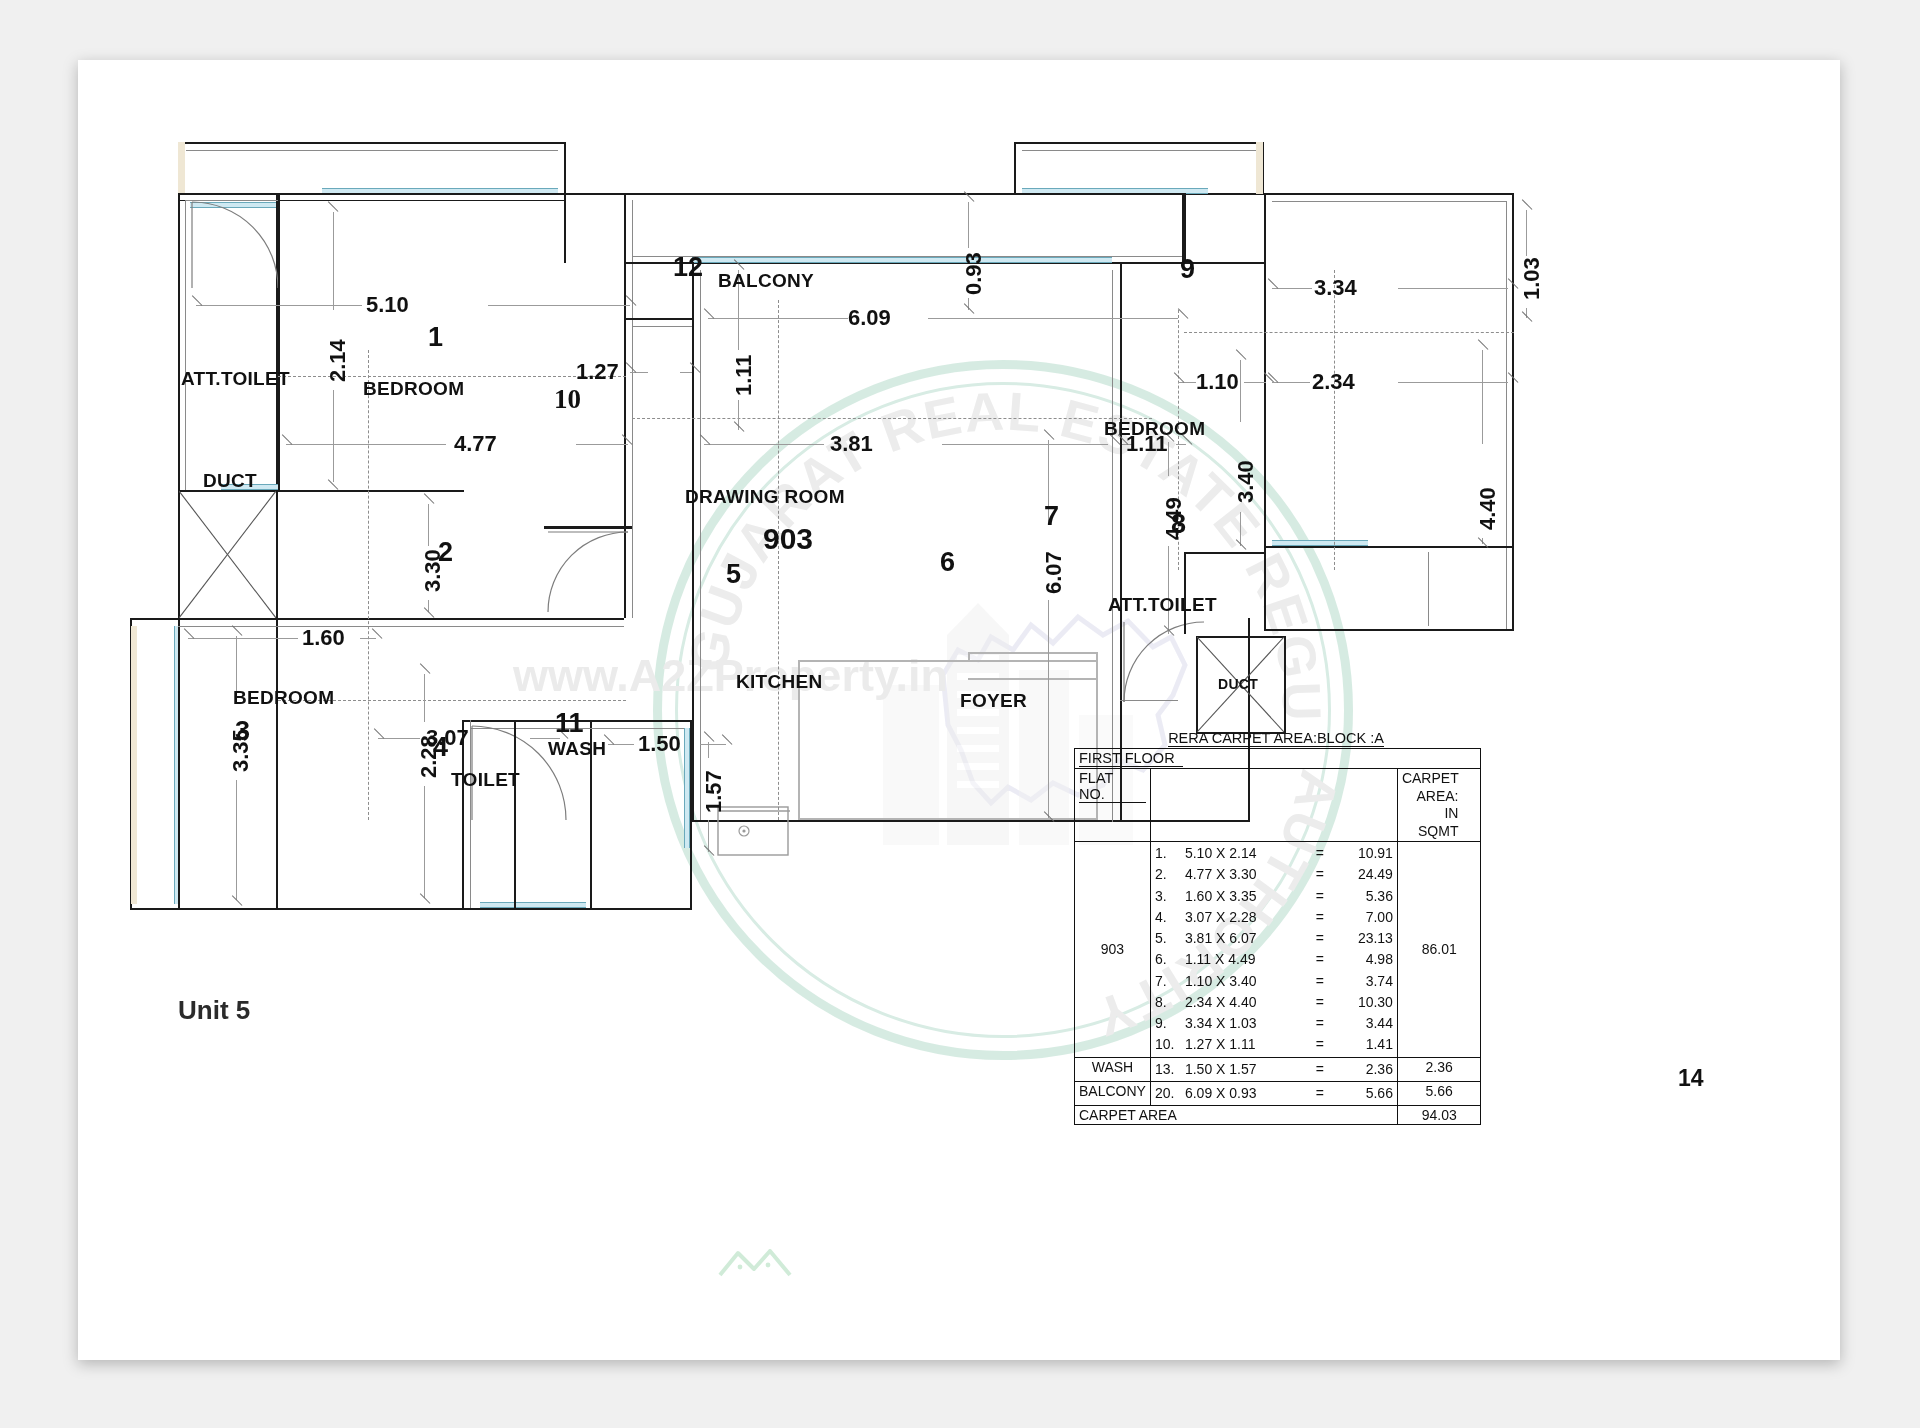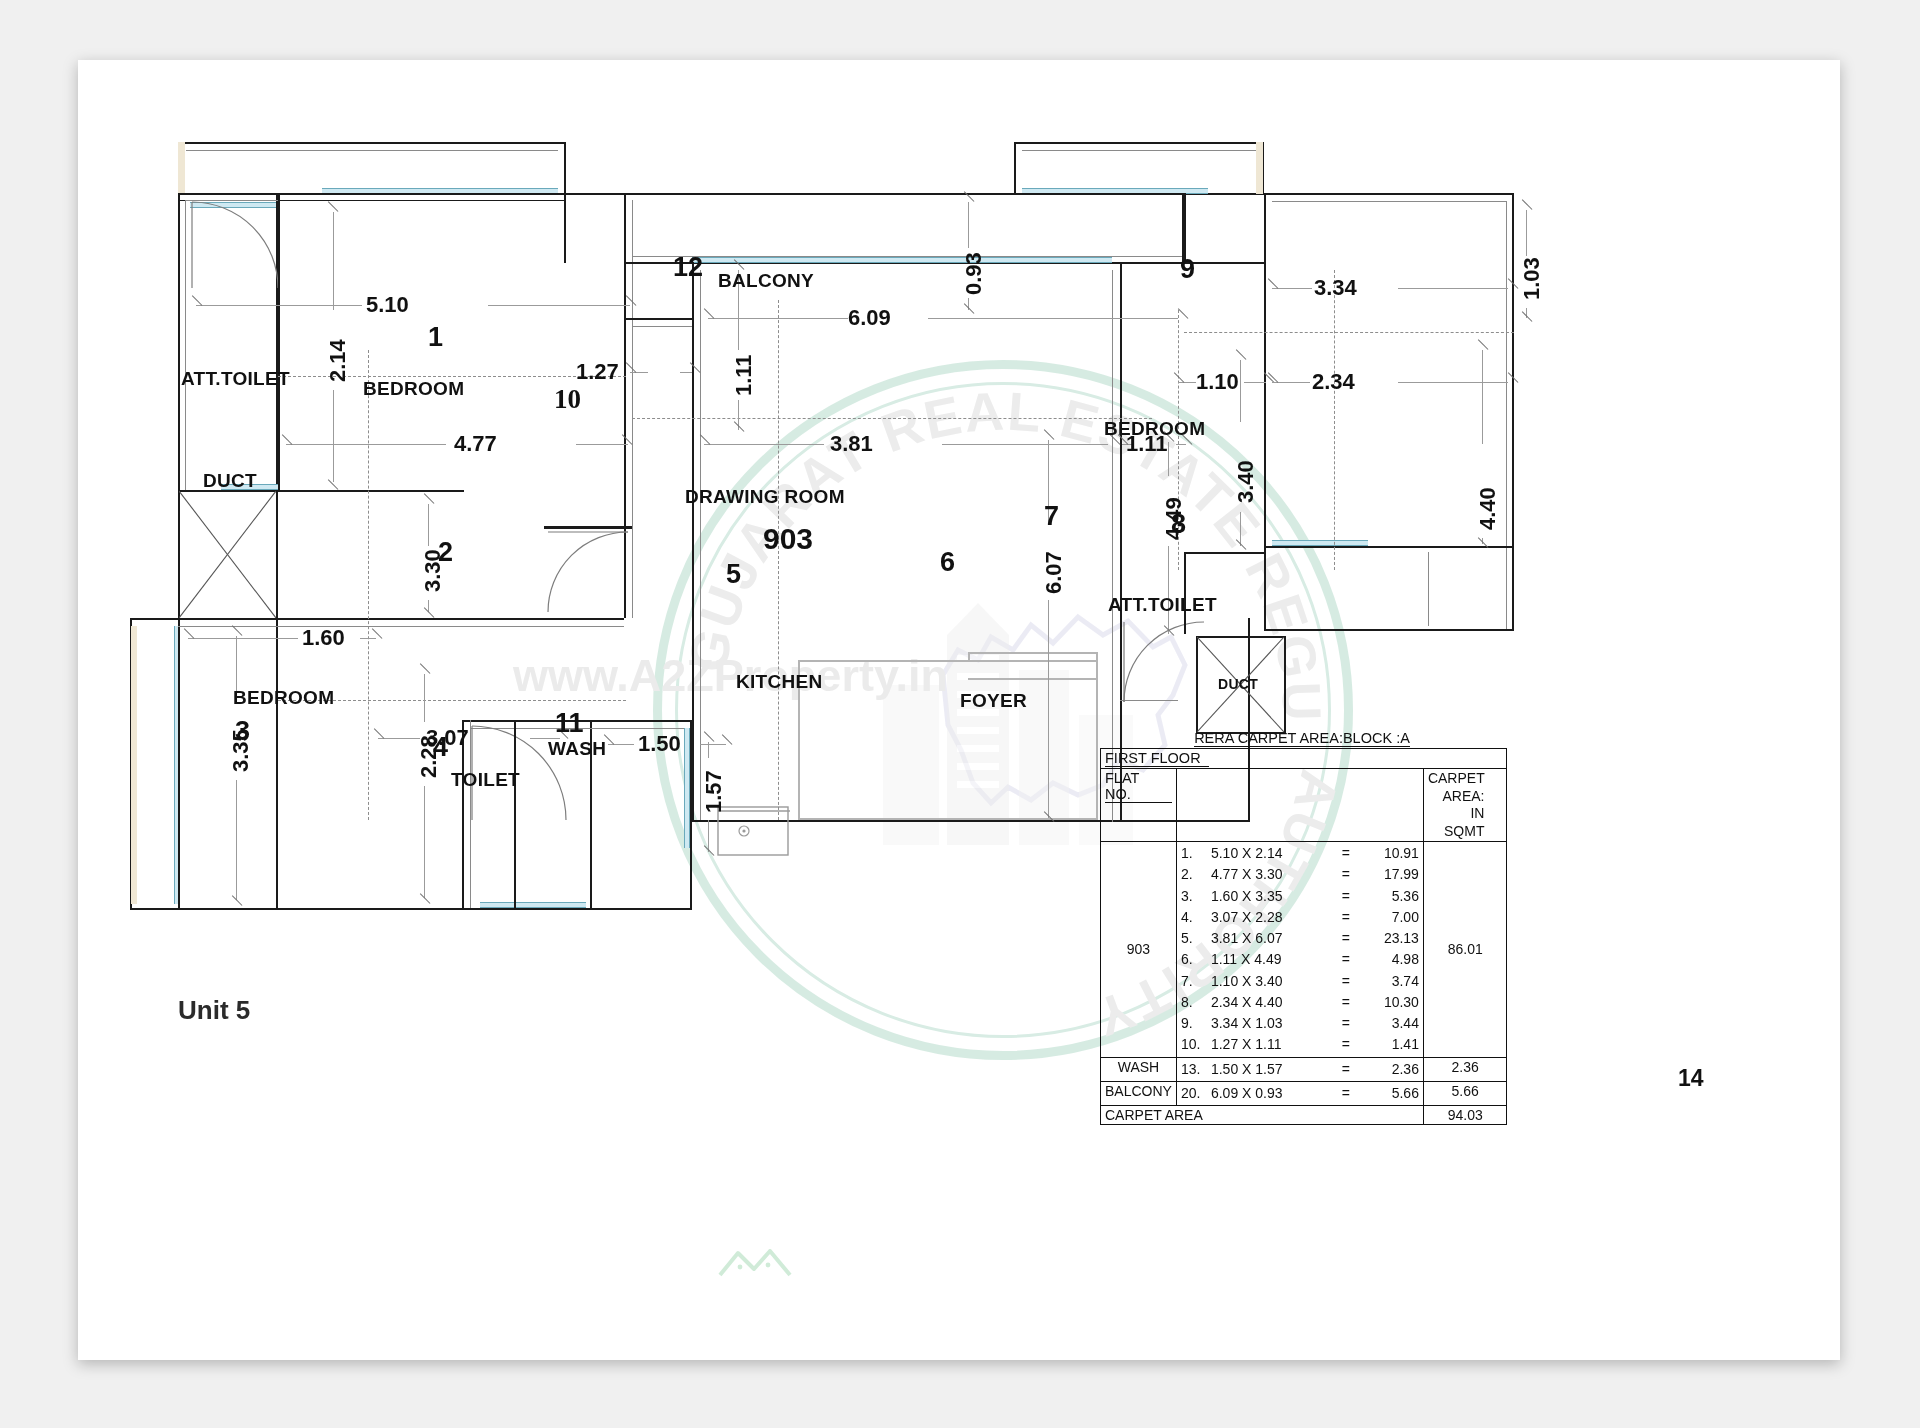--- a/index.html
+++ b/index.html
@@ -54,21 +54,21 @@
 
   
   .ext{position:absolute;background:#9b9b9b;}
   .exth{height:1px;}
   .extv{width:1px;}
   .dash{position:absolute;border-top:1px dashed #8d8d8d;height:0;}
   .dashv{position:absolute;border-left:1px dashed #8d8d8d;width:0;}
   .tick{position:absolute;width:14px;height:1.4px;background:#6f6f6f;transform:rotate(45deg);}
 
   
-  #areatbl{position:absolute;left:1022px;top:670px;width:404px;}
+  #areatbl{position:absolute;left:996px;top:670px;width:404px;}
   #areatbl .cap{font-size:14.5px;color:#111;text-align:center;padding-bottom:2px;}
   #areatbl .cap span{border-bottom:1.4px solid #111;}
   #areatbl table{border-collapse:collapse;width:100%;font-size:14px;color:#111;}
   #areatbl td{border:1.4px solid #111;padding:1px 4px;vertical-align:top;}
   .ff{font-size:14.5px;}
   .ul{border-bottom:1.4px solid #111;display:inline-block;padding-right:8px;}
   .cahdr{text-align:right;padding-right:22px !important;line-height:1.25;}
   .rowlist{line-height:1.52;}
   .rowlist .r{display:flex;}
   .rowlist .i{width:30px;}
@@ -488,21 +488,21 @@
           <div class="r">
                 <span class="i">1.</span>
                 <span class="d">5.10 X 2.14</span>
                 <span class="e">=</span>
                 <span class="v">10.91</span>
               </div>
           <div class="r">
                 <span class="i">2.</span>
                 <span class="d">4.77 X 3.30</span>
                 <span class="e">=</span>
-                <span class="v">17.99</span>
+                <span class="v">24.49</span>
               </div>
           <div class="r">
                 <span class="i">3.</span>
                 <span class="d">1.60 X 3.35</span>
                 <span class="e">=</span>
                 <span class="v">5.36</span>
               </div>
           <div class="r">
                 <span class="i">4.</span>
                 <span class="d">3.07 X 2.28</span>

